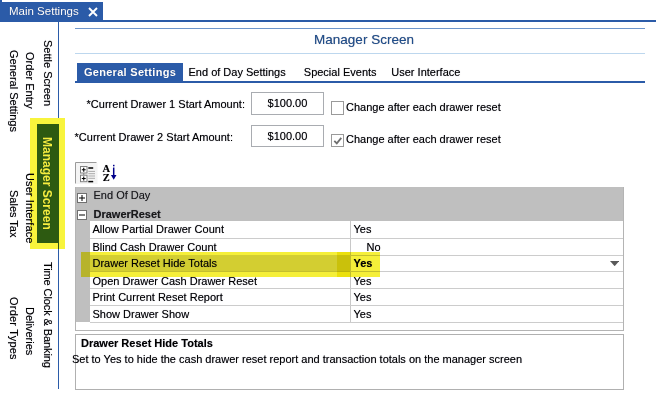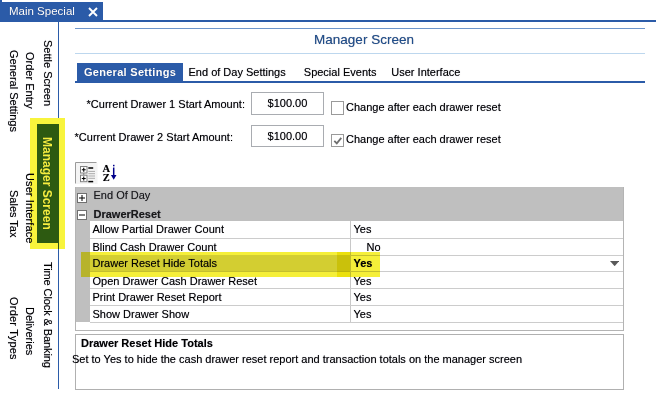--- a/index.html
+++ b/index.html
@@ -15,21 +15,21 @@
     width:13px;
     text-align:left;
   }
   .hl { position:absolute; background:#f5ef39; mix-blend-mode:multiply; }
 </style>
 </head>
 <body>
 
 <div class="abs" style="left:0;top:0;width:2px;height:20px;background:#2b5ba8;"></div>
 <div class="abs" style="left:2px;top:2px;width:101px;height:18px;background:#2b5ba8;color:#fff;font-size:11.5px;line-height:18px;">
-  <span style="position:absolute;left:7px;top:0;">Main Special</span>
+  <span style="position:absolute;left:7px;top:0;">Main Settings</span>
   <svg style="position:absolute;left:86px;top:5.2px;" width="10" height="10" viewBox="0 0 10 10">
     <path d="M1 1 L9 9 M9 1 L1 9" stroke="#fff" stroke-width="1.9" stroke-linecap="butt"></path>
   </svg>
 </div>
 <div class="abs" style="left:0;top:19.5px;width:656px;height:2px;background:#2b5ba8;"></div>
 
 <div class="abs" style="left:58px;top:20.5px;width:1px;height:368px;background:#2b5ba8;"></div>
 
 <div class="vtab" id="vt1" style="left:40.5px;top:39.5px;">Settle Screen</div>
 <div class="vtab" id="vt2" style="left:23px;top:52px;">Order Entry</div>
@@ -118,21 +118,21 @@
 <div class="abs" style="left:90px;top:288.3px;width:533px;height:1px;background:#cccccc;"></div>
 <div class="abs" style="left:90px;top:305.2px;width:533px;height:1px;background:#cccccc;"></div>
 <div class="abs" style="left:90px;top:322px;width:533px;height:1px;background:#cccccc;"></div>
 
 <div class="abs" style="left:90px;top:255.1px;width:260px;height:16.2px;background:#dcdcdc;"></div>
 
 <div class="abs" style="left:92.5px;top:223.3px;">Allow Partial Drawer Count</div>
 <div class="abs" style="left:92.5px;top:241px;">Blind Cash Drawer Count</div>
 <div class="abs" style="left:92.5px;top:256.9px;">Drawer Reset Hide Totals</div>
 <div class="abs" style="left:92.5px;top:275.3px;">Open Drawer Cash Drawer Reset</div>
-<div class="abs" style="left:92.5px;top:291.1px;">Print Drawer Reset Report</div>
+<div class="abs" style="left:92.5px;top:291.1px;">Print Current Reset Report</div>
 <div class="abs" style="left:92.5px;top:308.1px;">Show Drawer Show</div>
 
 <div class="abs" style="left:353.5px;top:223.3px;">Yes</div>
 <div class="abs" style="left:353.5px;top:241px;padding-left:13px;">No</div>
 <div class="abs" style="left:353.5px;top:256.9px;font-weight:bold;">Yes</div>
 <div class="abs" style="left:353.5px;top:275.3px;">Yes</div>
 <div class="abs" style="left:353.5px;top:291.1px;">Yes</div>
 <div class="abs" style="left:353.5px;top:308.1px;">Yes</div>
 
 <div class="hl" style="left:81.4px;top:251.5px;width:269.1px;height:25px;"></div>

